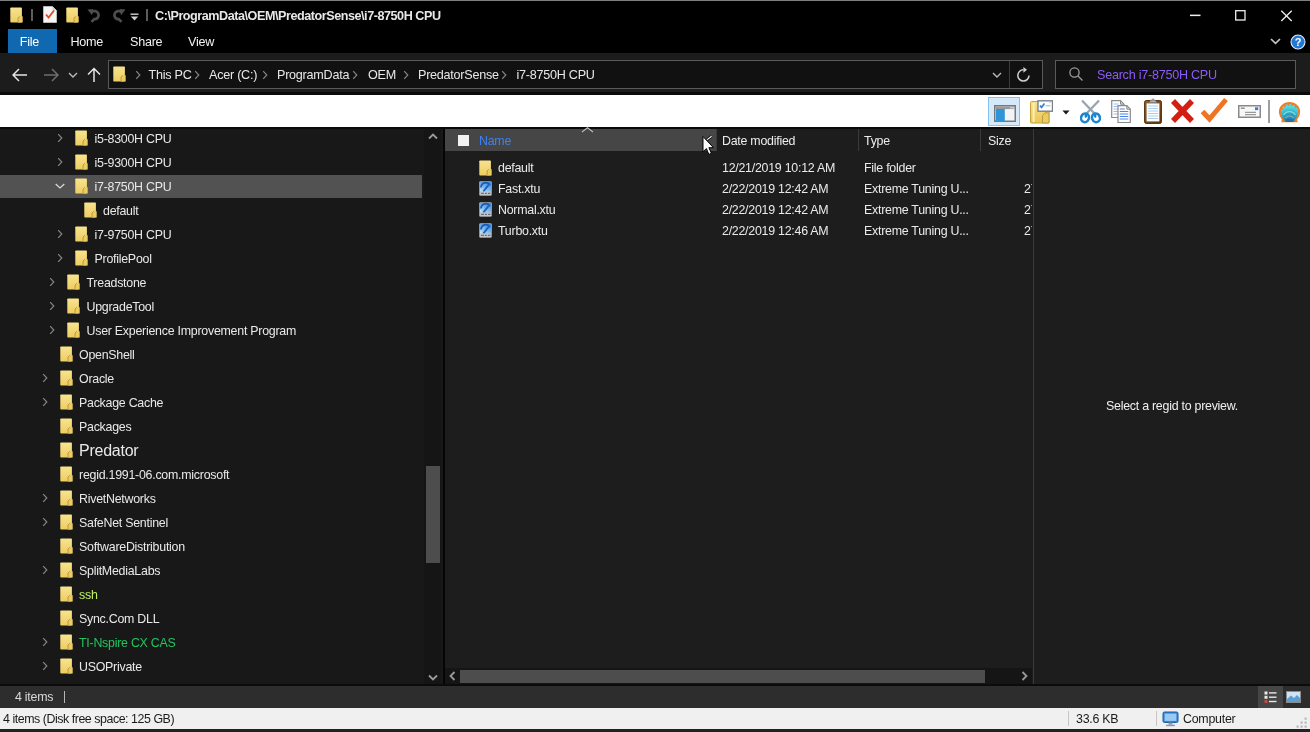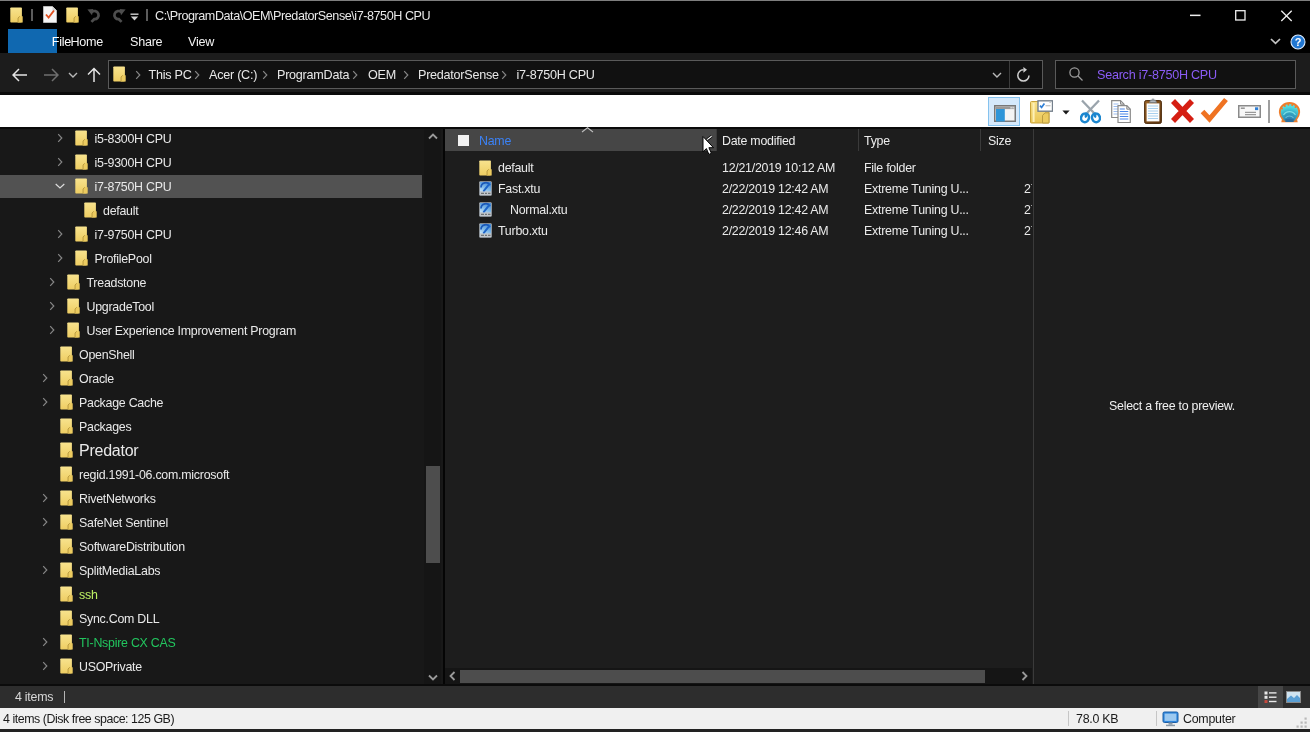--- a/index.html
+++ b/index.html
@@ -63,29 +63,29 @@
     <g transform="translate(14,0) scale(-1,1)">
       <path d="M4.6 4.2 A4.1 4.1 0 1 1 7.2 11.2 L4.4 13.9" fill="none" stroke="#4d4d4d" stroke-width="2.7"></path>
  <path d="M0.4 1.6 L6.4 0.9 L5 7.3 z" fill="#4d4d4d"></path>
     </g>
   </svg>
 <svg class="a" style="left:130px;top:13px" width="9" height="8" viewBox="0 0 9 8">
     <rect x="0.5" y="0.5" width="8" height="1.4" fill="#cfcfcf"></rect>
     <path d="M0.8 3.6 h7.4 L4.5 7.4 z" fill="#cfcfcf"></path>
   </svg>
 <div class="a" style="left:146px;top:9px;width:1.5px;height:12px;background:#5c5c5c;"></div>
-<div class="a txt" style="left:155px;top:15.5px;transform:translateY(-50%);color:#e8e8e8;font-size:12.6px;letter-spacing:-0.45px;">C:\ProgramData\OEM\PredatorSense\i7-8750H CPU</div>
+<div class="a txt" style="left:155px;top:15.5px;transform:translateY(-50%);color:#e8e8e8;font-size:12.6px;letter-spacing:-0.45px;font-weight:bold;">C:\ProgramData\OEM\PredatorSense\i7-8750H CPU</div>
 <svg class="a" style="left:1189px;top:10px" width="112" height="12" viewBox="0 0 112 12">
     <rect x="1" y="4.6" width="10.5" height="1.5" fill="#efefef"></rect>
  <rect x="46.7" y="0.7" width="9.3" height="9.3" fill="none" stroke="#efefef" stroke-width="1.3"></rect>
  <path d="M92.3 0.7 L102.7 11 M102.7 0.7 L92.3 11" stroke="#efefef" stroke-width="1.3"></path>
   </svg>
 <div class="a" style="left:0px;top:29px;width:1310px;height:24px;background:#000;"></div>
 <div class="a" style="left:8px;top:29px;width:49px;height:24px;background:#1068b0;"></div>
-<div class="a txt" style="left:19.8px;top:41.5px;transform:translateY(-50%);color:#ffffff;font-size:12.6px;margin-left:32px;">File</div>
+<div class="a txt" style="left:19.8px;top:41.5px;transform:translateY(-50%);color:#ffffff;font-size:12.6px;">File</div>
 <div class="a txt" style="left:70.5px;top:41.5px;transform:translateY(-50%);color:#f2f2f2;font-size:12.6px;">Home</div>
 <div class="a txt" style="left:130px;top:41.5px;transform:translateY(-50%);color:#f2f2f2;font-size:12.6px;">Share</div>
 <div class="a txt" style="left:188px;top:41.5px;transform:translateY(-50%);color:#f2f2f2;font-size:12.6px;">View</div>
 <svg class="a" style="left:1270px;top:38px" width="11" height="7" viewBox="0 0 11 7">
     <path d="M1 1 L5.5 5.4 L10 1" fill="none" stroke="#c4c4c4" stroke-width="1.7"></path>
   </svg>
 <svg class="a" style="left:1290px;top:34px" width="16" height="16" viewBox="0 0 16 16">
     <circle cx="8" cy="8" r="7" fill="#2177d2" stroke="#dbeafc" stroke-width="1.1"></circle>
  <text x="8" y="12.2" font-family="Liberation Sans" font-size="11" font-weight="bold" fill="#fff" text-anchor="middle">?</text>
   </svg>
@@ -408,41 +408,41 @@
 <svg class="a" style="left:34px;top:30px" width="13" height="15" viewBox="0 0 13 15">
       <use href="#xtu"></use>
     </svg>
 <div class="a txt" style="left:53px;top:38px;transform:translateY(-50%);color:#eaeaea;font-size:12.4px;">Fast.xtu</div>
 <div class="a txt" style="left:277px;top:38px;transform:translateY(-50%);color:#eaeaea;font-size:12.4px;">2/22/2019 12:42 AM</div>
 <div class="a txt" style="left:419px;top:38px;transform:translateY(-50%);color:#eaeaea;font-size:12.4px;">Extreme Tuning U...</div>
 <div class="a txt" style="left:579px;top:38px;transform:translateY(-50%);color:#eaeaea;font-size:12.4px;">27</div>
 <svg class="a" style="left:34px;top:51px" width="13" height="15" viewBox="0 0 13 15">
       <use href="#xtu"></use>
     </svg>
-<div class="a txt" style="left:53px;top:59px;transform:translateY(-50%);color:#eaeaea;font-size:12.4px;margin-left:12px;">Normal.xtu</div>
+<div class="a txt" style="left:53px;top:59px;transform:translateY(-50%);color:#eaeaea;font-size:12.4px;">Normal.xtu</div>
 <div class="a txt" style="left:277px;top:59px;transform:translateY(-50%);color:#eaeaea;font-size:12.4px;">2/22/2019 12:42 AM</div>
 <div class="a txt" style="left:419px;top:59px;transform:translateY(-50%);color:#eaeaea;font-size:12.4px;">Extreme Tuning U...</div>
 <div class="a txt" style="left:579px;top:59px;transform:translateY(-50%);color:#eaeaea;font-size:12.4px;">27</div>
 <svg class="a" style="left:34px;top:72px" width="13" height="15" viewBox="0 0 13 15">
       <use href="#xtu"></use>
     </svg>
 <div class="a txt" style="left:53px;top:80px;transform:translateY(-50%);color:#eaeaea;font-size:12.4px;text-align:center;">Turbo.xtu</div>
 <div class="a txt" style="left:277px;top:80px;transform:translateY(-50%);color:#eaeaea;font-size:12.4px;">2/22/2019 12:46 AM</div>
 <div class="a txt" style="left:419px;top:80px;transform:translateY(-50%);color:#eaeaea;font-size:12.4px;">Extreme Tuning U...</div>
 <div class="a txt" style="left:579px;top:80px;transform:translateY(-50%);color:#eaeaea;font-size:12.4px;">27</div>
 </div>
 <div class="a" style="left:445px;top:668px;width:587px;height:16px;background:#151515;"></div>
 <svg class="a" style="left:449px;top:671px" width="7" height="10" viewBox="0 0 7 10">
     <path d="M5.5 1 L1.5 5 L5.5 9" fill="none" stroke="#9a9a9a" stroke-width="1.8"></path>
   </svg>
 <svg class="a" style="left:1021px;top:671px" width="7" height="10" viewBox="0 0 7 10">
     <path d="M1.5 1 L5.5 5 L1.5 9" fill="none" stroke="#9a9a9a" stroke-width="1.8"></path>
   </svg>
 <div class="a" style="left:460px;top:669.5px;width:525px;height:13.5px;background:#4d4d4d;"></div>
-<div class="a txt" style="left:1172px;top:405.5px;transform:translate(-50%,-50%);color:#f0f0f0;font-size:12.4px;">Select a free to preview.</div>
+<div class="a txt" style="left:1172px;top:405.5px;transform:translate(-50%,-50%);color:#f0f0f0;font-size:12.4px;">Select a regid to preview.</div>
 <div class="a" style="left:0px;top:684px;width:1310px;height:2px;background:#0b0b0b;"></div>
 <div class="a" style="left:0px;top:686px;width:1310px;height:22px;background:#2d2d2d;"></div>
 <div class="a txt" style="left:15px;top:697px;transform:translateY(-50%);color:#d8d8d8;font-size:12.4px;">4 items</div>
 <div class="a" style="left:63.5px;top:691px;width:1px;height:12px;background:#b5b5b5;"></div>
 <div class="a" style="left:1258px;top:686px;width:25px;height:22px;background:#464646;"></div>
 <svg class="a" style="left:1264px;top:691px" width="13" height="12" viewBox="0 0 13 12">
     <g fill="#e8e8e8">
       <rect x="0.5" y="0.5" width="3" height="3"></rect>
       <rect x="0.5" y="4.8" width="3" height="3"></rect>
       <rect x="5" y="1.2" width="7.5" height="1.4"></rect>
@@ -452,21 +452,21 @@
  <rect x="0.5" y="9.1" width="3" height="3" fill="#c84a3f"></rect>
   </svg>
 <svg class="a" style="left:1286px;top:691px" width="15" height="12" viewBox="0 0 15 12">
     <rect x="0.5" y="0.5" width="14" height="11" fill="#cfe3f0" stroke="#8a8a8a"></rect>
  <path d="M1 8 L5 4.5 L8 7 L11 4 L14 7 V11 H1 z" fill="#5a9fd4"></path>
   </svg>
 <div class="a" style="left:0px;top:708px;width:1310px;height:21px;background:#f0f0f0;"></div>
 <div class="a txt" style="left:3px;top:719px;transform:translateY(-50%);color:#1a1a1a;font-size:12.4px;letter-spacing:-0.45px;">4 items (Disk free space: 125 GB)</div>
 <div class="a" style="left:1068px;top:711px;width:1px;height:15px;background:#c6c6c6;"></div>
 <div class="a" style="left:1156px;top:711px;width:1px;height:15px;background:#c6c6c6;"></div>
-<div class="a txt" style="left:1076px;top:719px;transform:translateY(-50%);color:#1a1a1a;font-size:12.4px;">78.0 KB</div>
+<div class="a txt" style="left:1076px;top:719px;transform:translateY(-50%);color:#1a1a1a;font-size:12.4px;">33.6 KB</div>
 <svg class="a" style="left:1162px;top:711px" width="17" height="16" viewBox="0 0 17 16">
     <rect x="1" y="1" width="15" height="10.5" rx="1.4" fill="#2f86dd" stroke="#1b5ea6"></rect>
  <rect x="2.6" y="2.6" width="11.8" height="7.3" fill="#9cc9f0"></rect>
  <rect x="6.5" y="11.5" width="4" height="2.2" fill="#8a9aa8"></rect>
  <rect x="4" y="13.7" width="9" height="1.5" fill="#8a9aa8"></rect>
   </svg>
 <div class="a txt" style="left:1183px;top:719px;transform:translateY(-50%);color:#1a1a1a;font-size:12.4px;">Computer</div>
 <svg class="a" style="left:1296px;top:717px" width="12" height="12" viewBox="0 0 12 12">
     <g fill="#b9b9b9">
       <rect x="8.5" y="0.5" width="2.2" height="2.2"></rect>

